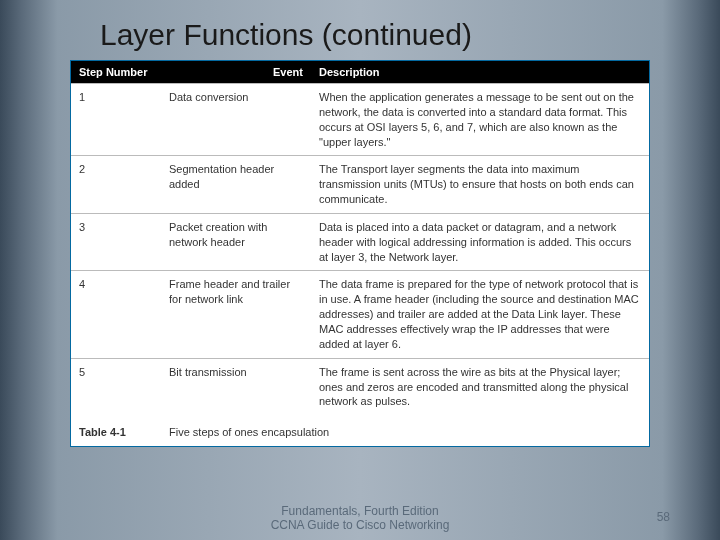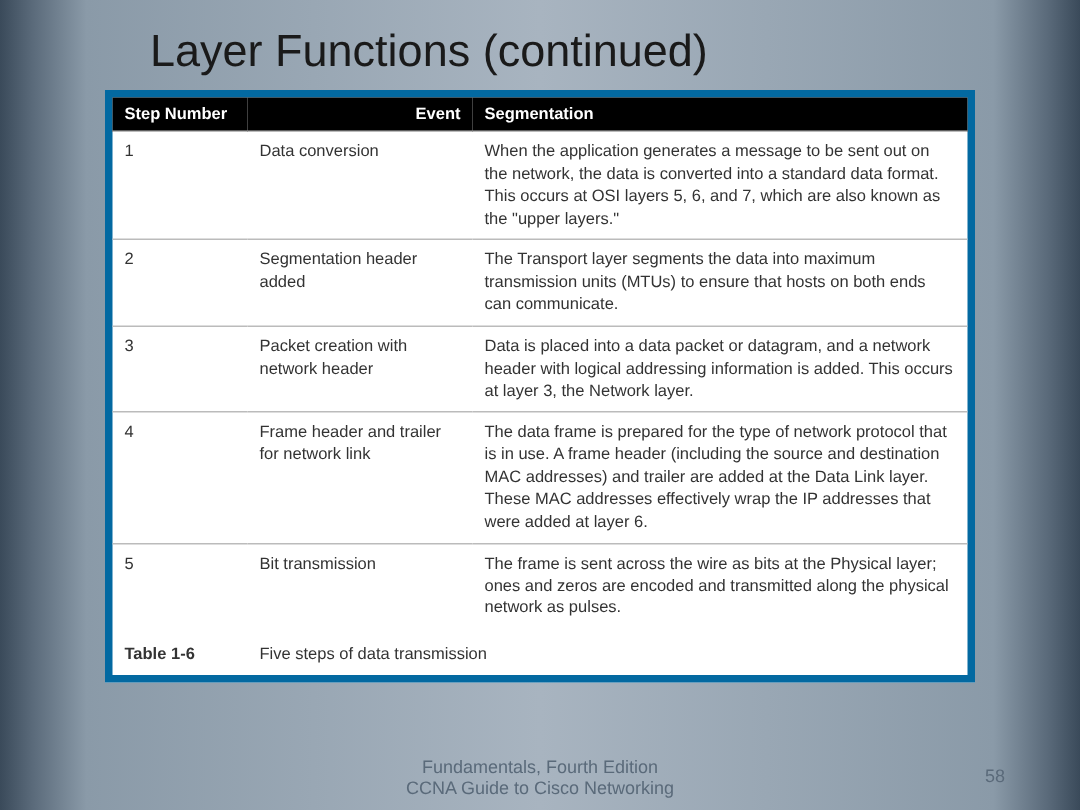--- a/index.html
+++ b/index.html
@@ -18,21 +18,21 @@
   }
   .title {
     font-size: 30px;
     color: #1a1a1a;
     margin-bottom: 8px;
     font-weight: normal;
     padding-left: 60px;
   }
   .table-wrap {
     background: #fff;
-    border: 5px solid #0369a1;
+    border: 1px solid #0369a1;
     width: 580px;
     margin-left: 30px;
   }
   table {
     width: 100%;
     border-collapse: collapse;
     font-size: 11px;
   }
   thead th {
     background: #000;
@@ -79,21 +79,21 @@
 
 <div class="slide">
   <h1 class="title">Layer Functions (continued)</h1>
 
   <div class="table-wrap">
     <table>
       <thead>
         <tr>
           <th class="col-step">Step Number</th>
           <th class="col-event">Event</th>
-          <th>Segmentation</th>
+          <th>Description</th>
         </tr>
       </thead>
       <tbody>
         <tr>
           <td>1</td>
           <td>Data conversion</td>
           <td>When the application generates a message to be sent out on the network, the data is converted into a standard data format. This occurs at OSI layers 5, 6, and 7, which are also known as the "upper layers."</td>
         </tr>
         <tr>
           <td>2</td>
@@ -109,22 +109,22 @@
           <td>4</td>
           <td>Frame header and trailer for network link</td>
           <td>The data frame is prepared for the type of network protocol that is in use. A frame header (including the source and destination MAC addresses) and trailer are added at the Data Link layer. These MAC addresses effectively wrap the IP addresses that were added at layer 6.</td>
         </tr>
         <tr>
           <td>5</td>
           <td>Bit transmission</td>
           <td>The frame is sent across the wire as bits at the Physical layer; ones and zeros are encoded and transmitted along the physical network as pulses.</td>
         </tr>
         <tr class="caption-row">
-          <td class="caption-label">Table 1-6</td>
-          <td colspan="2">Five steps of data transmission</td>
+          <td class="caption-label">Table 4-1</td>
+          <td colspan="2">Five steps of ones encapsulation</td>
         </tr>
       </tbody>
     </table>
   </div>
 </div>
 
 <div class="footer">
   <div>Fundamentals, Fourth Edition</div>
   <div>CCNA Guide to Cisco Networking</div>
 </div>

